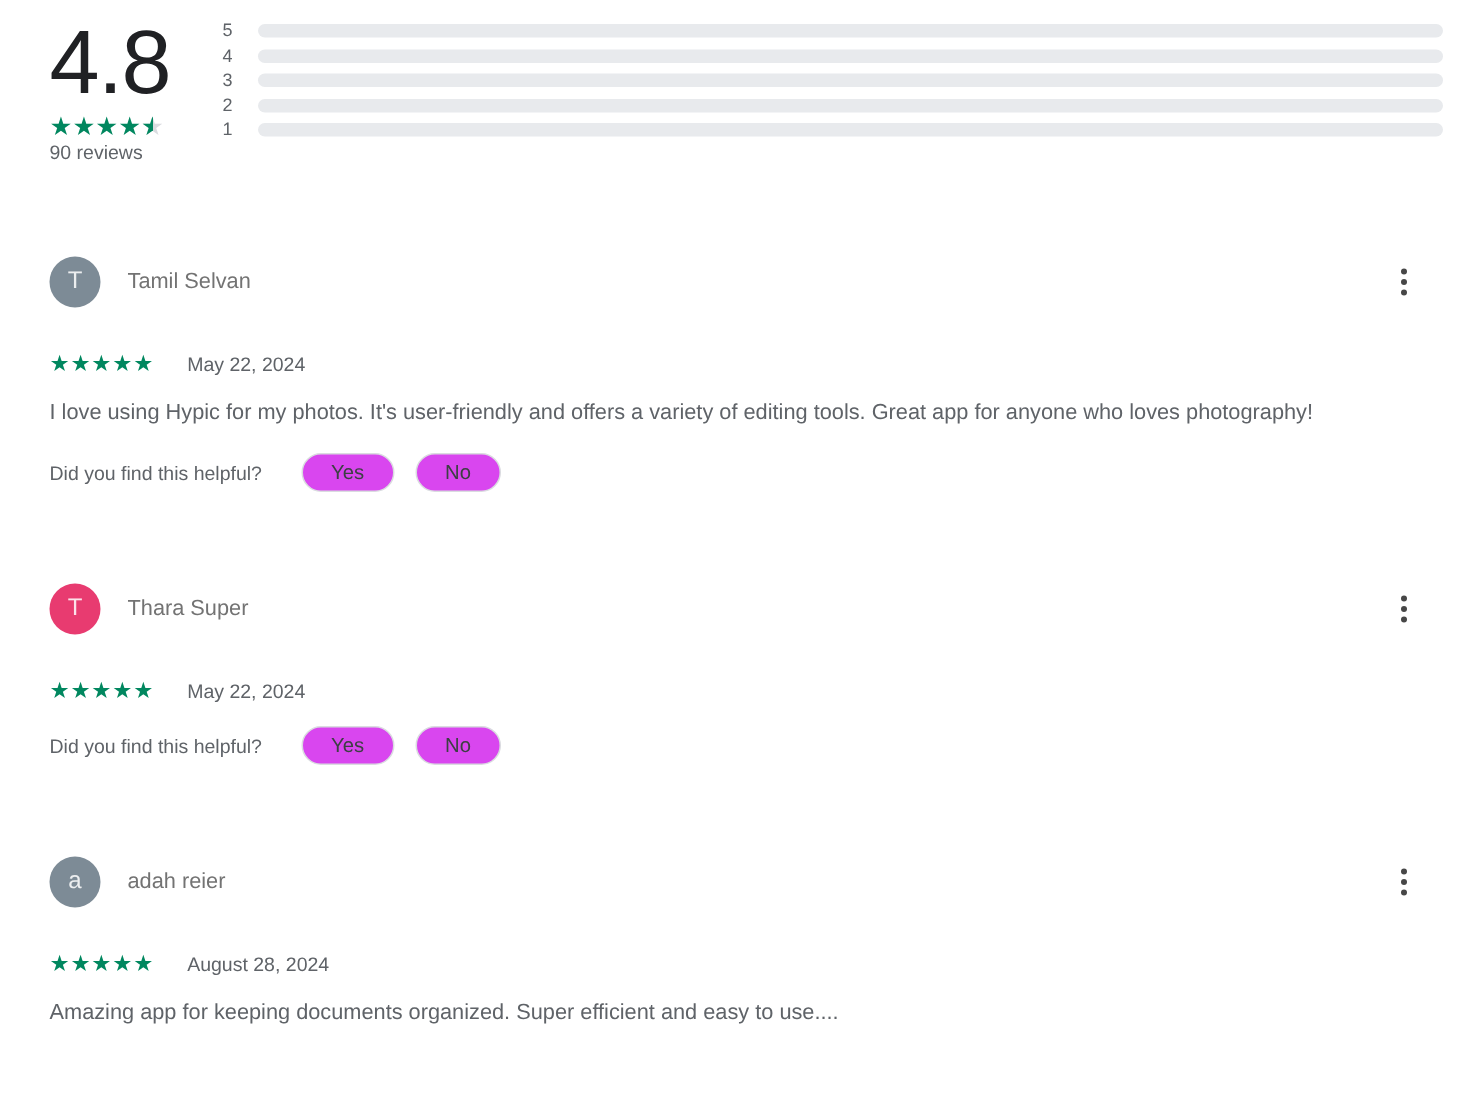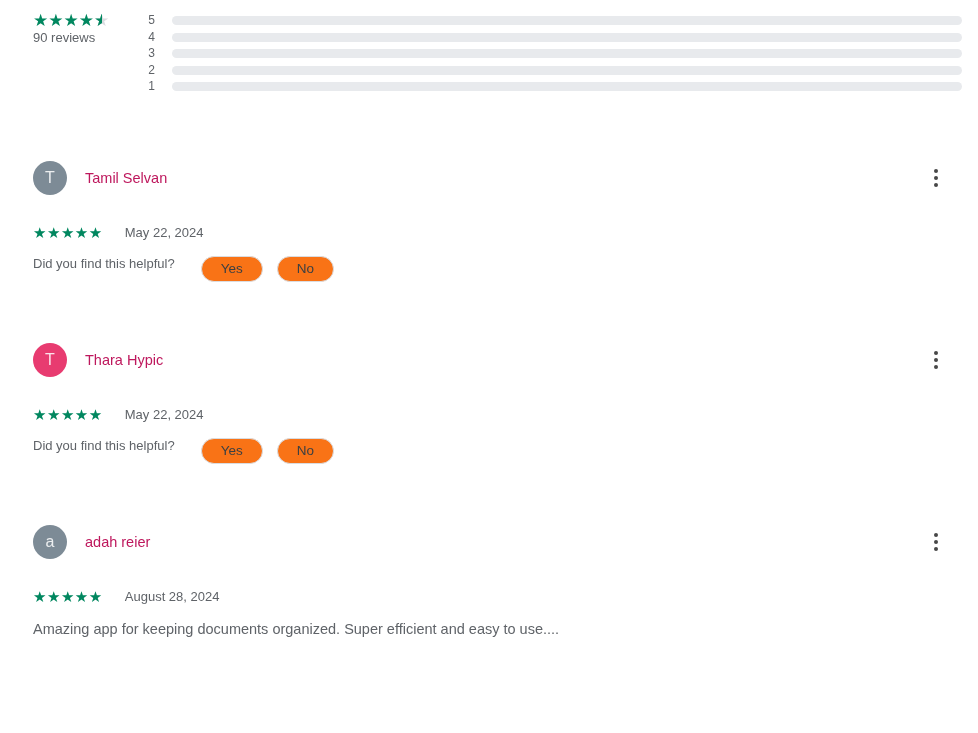--- a/index.html
+++ b/index.html
@@ -31,49 +31,50 @@
   .bar-fill { height: 9px; background: #01875f; border-radius: 5px; min-width: 0; }
   
   .reviews-list { margin-top: 62px; }
   .review { margin: 0 16px 61px 33px; }
   .review-header { display: flex; align-items: center; }
   .avatar {
     width: 34px; height: 34px; border-radius: 50%;
     display: flex; align-items: center; justify-content: center;
     font-size: 16px; color: rgba(255,255,255,0.85); flex: 0 0 34px;
   }
-  .reviewer-name { margin-left: 18px; font-size: 14.5px; color: #be185d; }
+  .reviewer-name { margin-left: 18px; font-size: 14.5px; color: #737373; }
   .kebab {
     margin-left: auto; margin-right: 20px;
     background: none; border: none; cursor: pointer;
     display: flex; flex-direction: column; align-items: center; gap: 3px;
     padding: 4px;
   }
   .kebab i { width: 4px; height: 4px; border-radius: 50%; background: #474747; display: block; }
   .review-meta { display: flex; align-items: center; margin-top: 30px; }
   .review-stars { font-size: 15px; line-height: 13px; letter-spacing: 0.5px; }
   .review-stars .star { font-size: 15px; }
   .review-date { margin-left: 22px; font-size: 13px; color: #5f6368; }
   .review-text { margin-top: 15px; font-size: 14.5px; line-height: 1.45; color: #5f6368; }
-  .helpful-row { display: flex; align-items: flex-start; margin-top: 16px; }
+  .helpful-row { display: flex; align-items: center; margin-top: 16px; }
   .helpful-label { font-size: 13px; color: #5f6368; }
   .pill-btn {
     height: 26px; padding: 0 19px; margin-left: 14px;
-    background: #f97316; border: 1px solid #dadce0; border-radius: 14px;
+    background: #d946ef; border: 1px solid #dadce0; border-radius: 14px;
     font-family: "Liberation Sans", sans-serif;
     font-size: 13.5px; font-weight: 500; color: #3c4043; cursor: pointer;
     line-height: 24px;
   }
   .pill-btn.first { margin-left: 26px; }
 </style>
 </head>
 <body>
 
 <div class="summary">
   <div class="score-col">
+    <div class="score">4.8</div>
     <div class="summary-stars">
       <span class="star">★</span><span class="star">★</span><span class="star">★</span><span class="star">★</span><span class="star half">★<span class="star-fg">★</span></span>
     </div>
     <div class="reviews-count">90 reviews</div>
   </div>
   <div class="bars-col">
     <div class="bar-row">
       <span class="bar-label">5</span>
       <span class="bar-track"><span class="bar-fill" style="width: 93%;"></span></span>
     </div>
@@ -107,31 +108,32 @@
           <i></i>
           <i></i>
         </button>
     </div>
     <div class="review-meta">
       <span class="review-stars">
         <span class="star">★</span><span class="star">★</span><span class="star">★</span><span class="star">★</span><span class="star">★</span>
       </span>
       <span class="review-date">May 22, 2024</span>
     </div>
+    <div class="review-text">I love using Hypic for my photos. It's user-friendly and offers a variety of editing tools. Great app for anyone who loves photography!</div>
     <div class="helpful-row">
       <span class="helpful-label">Did you find this helpful?</span>
       <button class="pill-btn first">Yes</button>
       <button class="pill-btn">No</button>
     </div>
   </div>
 
   <div class="review">
     <div class="review-header">
       <div class="avatar" style="background: rgb(232, 59, 112);">T</div>
-      <div class="reviewer-name">Thara Hypic</div>
+      <div class="reviewer-name">Thara Super</div>
       <button class="kebab">
           <i></i>
           <i></i>
           <i></i>
         </button>
     </div>
     <div class="review-meta">
       <span class="review-stars">
         <span class="star">★</span><span class="star">★</span><span class="star">★</span><span class="star">★</span><span class="star">★</span>
       </span>

